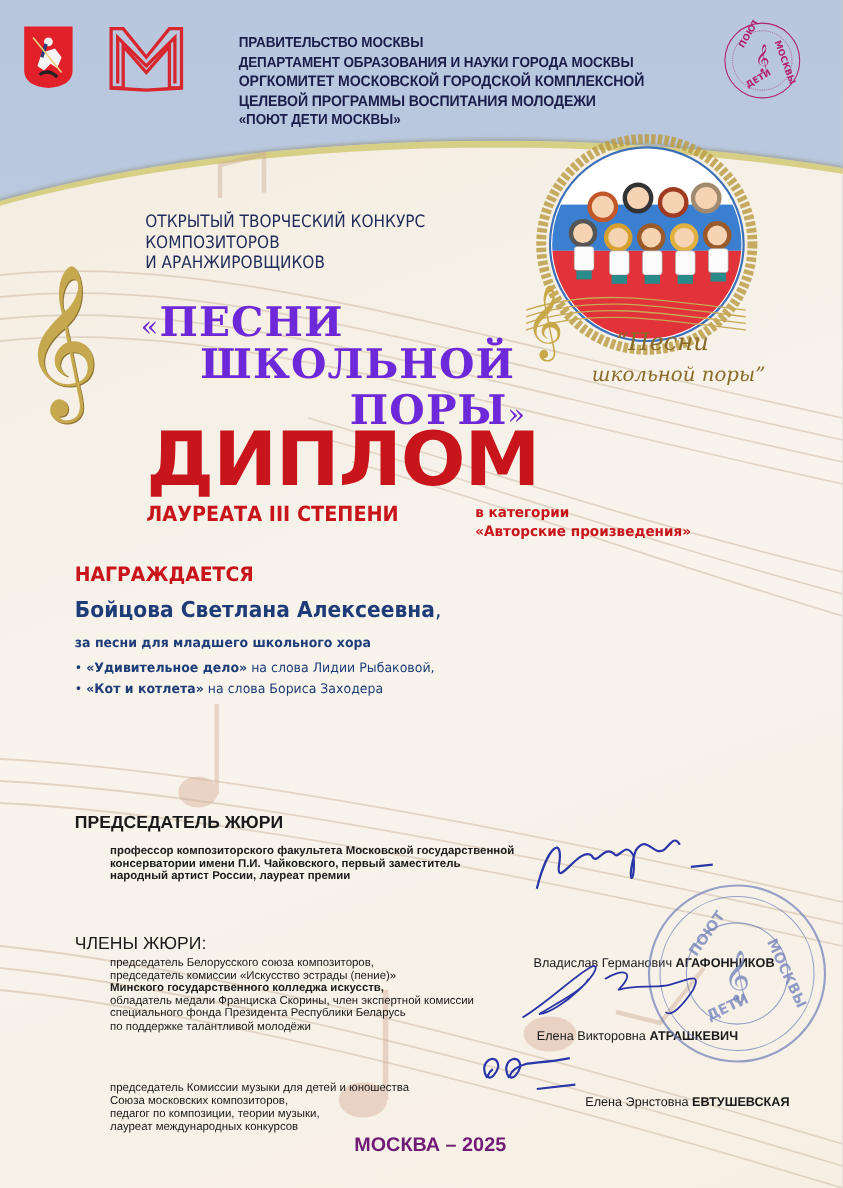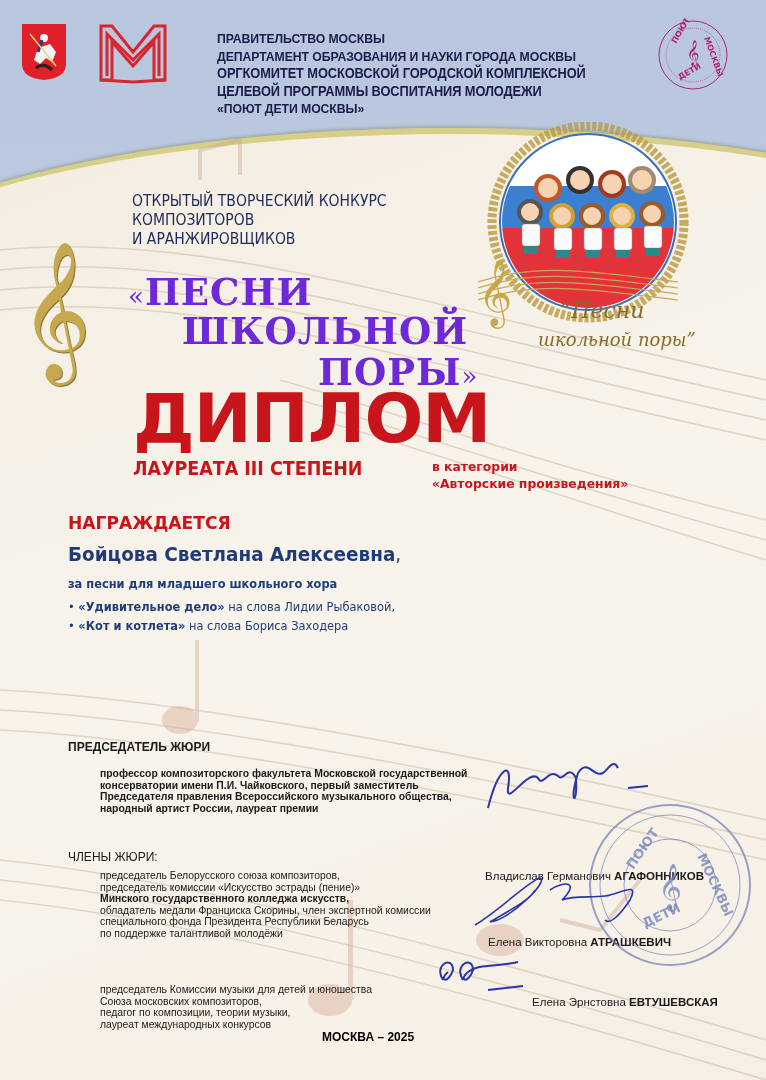--- a/index.html
+++ b/index.html
@@ -23,26 +23,26 @@
   .diploma{left:133px;top:384px;color:#c8141b;font-family:"DejaVu Sans",sans-serif;font-weight:bold;font-size:68px;line-height:70px;letter-spacing:-1px;transform:scaleX(1.02);transform-origin:left top;}
   .laureate{left:133px;top:457px;color:#c8141b;font-family:"DejaVu Sans",sans-serif;font-weight:bold;font-size:19px;transform:scaleX(0.92);transform-origin:left top;white-space:nowrap;}
   .category{left:432px;top:458px;color:#c8141b;font-family:"DejaVu Sans",sans-serif;font-weight:bold;font-size:13px;line-height:17px;transform:scaleX(0.95);transform-origin:left top;white-space:nowrap;}
   .awarded{left:68px;top:512px;color:#c8141b;font-family:"DejaVu Sans",sans-serif;font-weight:bold;font-size:18px;transform:scaleX(0.95);transform-origin:left top;}
   .name{left:68px;top:542px;color:#1e3c78;font-family:"DejaVu Sans",sans-serif;font-weight:bold;font-size:20px;transform:scaleX(0.92);transform-origin:left top;white-space:nowrap;}
   .name .comma{color:#1e3c78;font-weight:normal;}
   .for{left:68px;top:577px;color:#1e3c78;font-family:"DejaVu Sans",sans-serif;font-weight:bold;font-size:12px;transform:scaleX(0.95);transform-origin:left top;white-space:nowrap;}
   .songs{left:68px;top:598px;font-family:"DejaVu Sans",sans-serif;font-size:12px;line-height:19px;color:#1e3c78;transform:scaleX(0.95);transform-origin:left top;}
   .songs div{white-space:nowrap;}
   .songs b{font-weight:bold;}
-  .jury-h{font-family:"Liberation Sans",sans-serif;font-weight:bold;color:#1a1a1a;font-size:12px;}
+  .jury-h{font-family:"Liberation Sans",sans-serif;font-weight:bold;color:#1a1a1a;font-size:16px;}
   .jury-txt{font-family:"Liberation Sans",sans-serif;color:#1a1a1a;font-size:10.4px;line-height:11.6px;font-weight:bold;margin-left:32px;}
   .jury-txt div{white-space:nowrap;}
   .sig-name{font-family:"Liberation Sans",sans-serif;color:#1a1a1a;font-size:11.5px;white-space:nowrap;}
   .sig-name b{font-weight:bold;}
-  .footer{left:322px;top:1030px;color:#000000;font-family:"Liberation Sans",sans-serif;font-weight:bold;font-size:12px;}
+  .footer{left:322px;top:1030px;color:#701a75;font-family:"Liberation Sans",sans-serif;font-weight:bold;font-size:18px;}
 </style>
 </head>
 <body>
 
 <div class="bg-blue"></div>
 <div class="paper"></div>
 
 <svg class="staff" viewBox="0 0 766 1080">
   <g stroke="#d8c7b4" stroke-width="1.6" fill="none" opacity="0.7">
     <path d="M0 250 C200 230 400 300 766 380"></path>
@@ -177,21 +177,20 @@
 <div class="abs for">за песни для младшего школьного хора</div>
 <div class="abs songs">
   <div><span>•</span> <b>«Удивительное дело»</b><span> на слова Лидии Рыбаковой,</span></div>
   <div><span>•</span> <b>«Кот и котлета»</b><span> на слова Бориса Заходера</span></div>
 </div>
 
 <div class="abs jury-h" style="left:68px;top:740px;">ПРЕДСЕДАТЕЛЬ ЖЮРИ</div>
 <div class="abs jury-txt" style="left:68px;top:768px;">
   <div>профессор композиторского факультета Московской государственной</div>
   <div>консерватории имени П.И. Чайковского, первый заместитель</div>
-  <div>Председателя правления Всероссийского музыкального общества,</div>
   <div>народный артист России, лауреат премии</div>
 </div>
 <div class="abs sig-name" style="left:485px;top:870px;"><span>Владислав Германович </span><b>АГАФОННИКОВ</b></div>
 
 <div class="abs jury-h" style="left:68px;top:850px;font-weight:normal;">ЧЛЕНЫ ЖЮРИ:</div>
 <div class="abs jury-txt" style="left:68px;top:870px;font-weight:normal;">
   <div>председатель Белорусского союза композиторов,</div>
   <div>председатель комиссии «Искусство эстрады (пение)»</div>
   <div style="font-weight:bold">Минского государственного колледжа искусств,</div>
   <div>обладатель медали Франциска Скорины, член экспертной комиссии</div>

